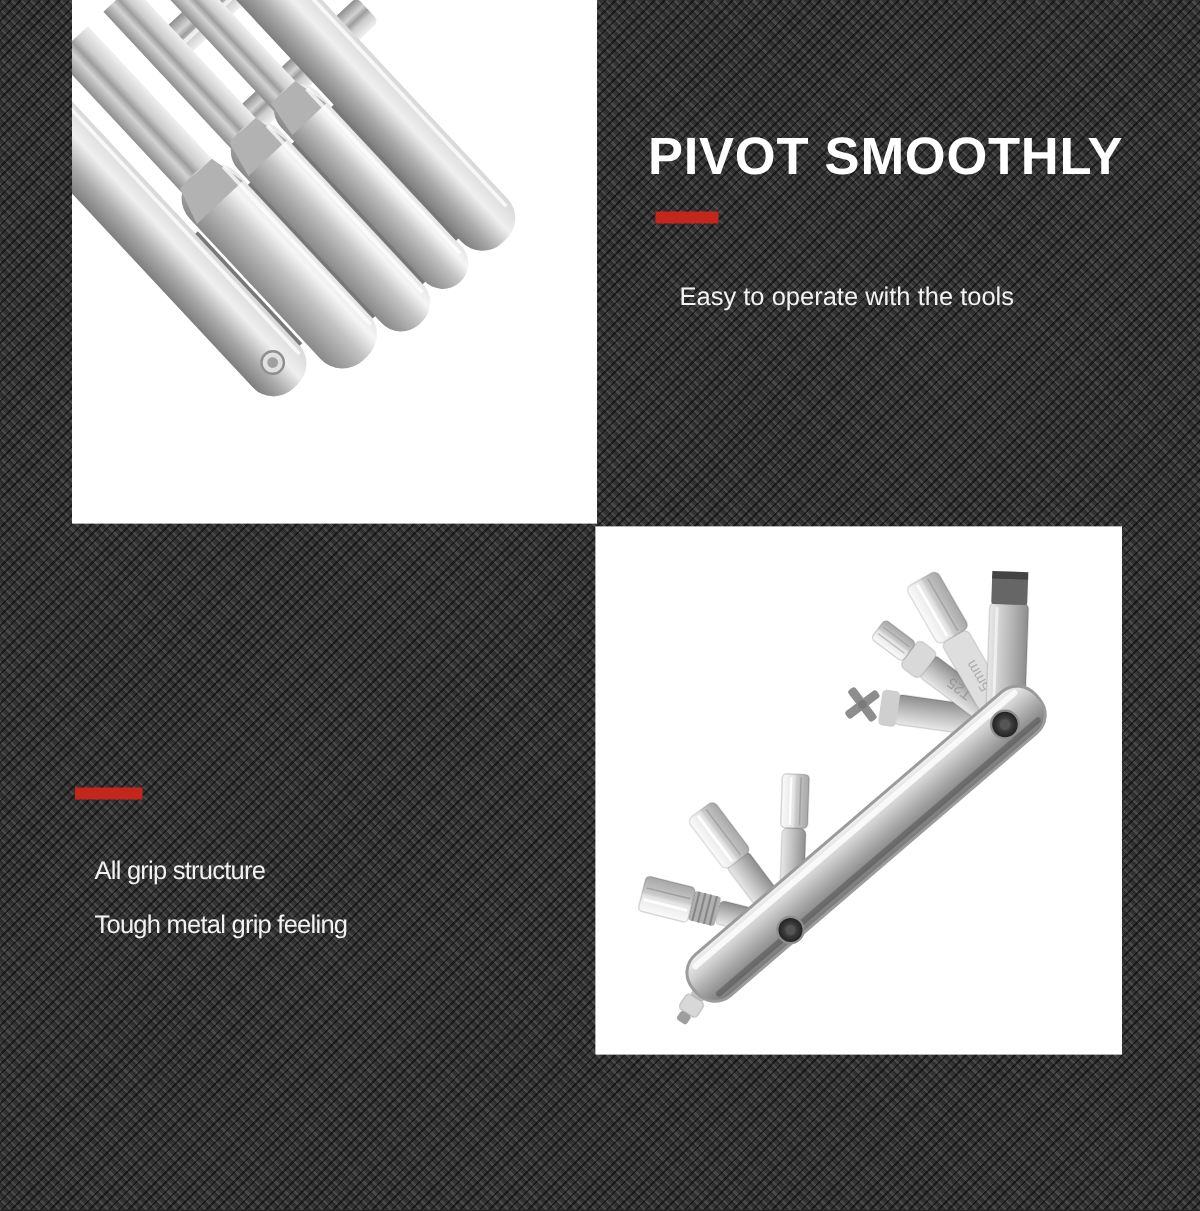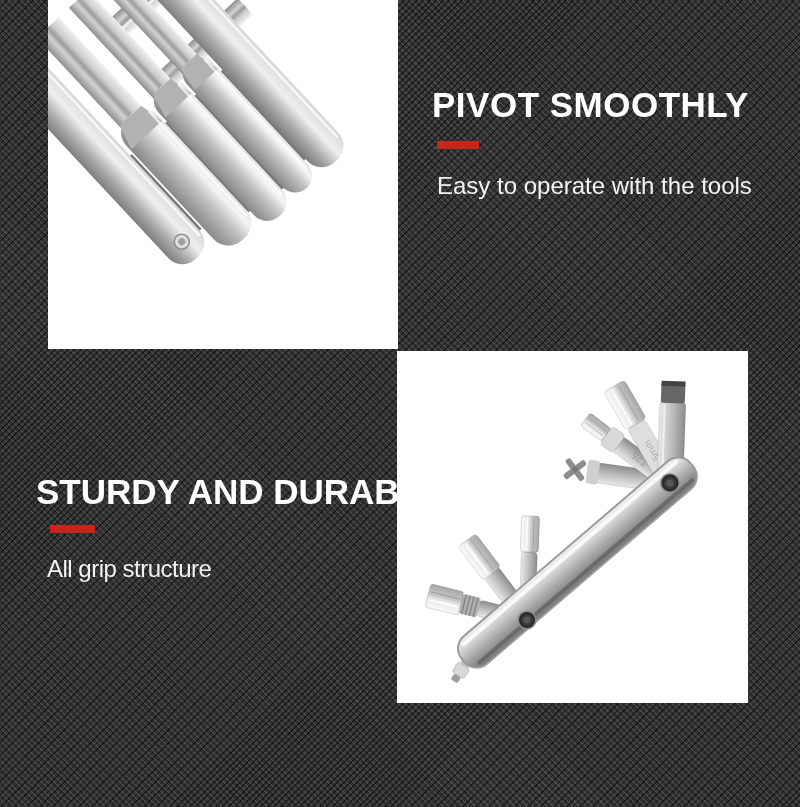--- a/index.html
+++ b/index.html
@@ -18,21 +18,21 @@
   .feature-heading{
     position:absolute;margin:0;color:#ffffff;font-weight:700;
     font-size:35px;letter-spacing:.5px;white-space:nowrap;
   }
   .heading-pivot{left:432px;top:85px;}
   .heading-sturdy{left:36px;top:472px;letter-spacing:0;}
   .accent-bar{position:absolute;height:8px;}
   .accent-bar-1{left:437px;top:141px;width:42px;}
   .accent-bar-2{left:50px;top:525px;width:45px;}
   .feature-line{
-    position:absolute;margin:0;color:#f2f2f2;font-size:24px;white-space:nowrap;
+    position:absolute;margin:16px;color:#f2f2f2;font-size:17px;white-space:nowrap;
   }
   .line-1a{left:437px;top:172px;}
   .line-1b{left:437px;top:208px;}
   .line-2a{left:47px;top:555px;letter-spacing:-.5px;}
   .line-2b{left:47px;top:591px;letter-spacing:-.5px;}
 </style>
 </head>
 <body>
 
 <div class="page">
@@ -217,17 +217,17 @@
         <circle cx="130" cy="269" r="8" fill="url(#boltG)"></circle>
         <circle cx="130" cy="269" r="3.2" fill="#555555"></circle>
       </g>
     </svg>
   </div>
 
   <h2 class="feature-heading heading-pivot">PIVOT SMOOTHLY</h2>
   <div class="accent-bar accent-bar-1" style="background-color: rgb(197, 38, 27);"></div>
   <p class="feature-line line-1a">Easy to operate with the tools</p>
 
-  <h2 class="feature-heading heading-sturdy">STURDY AND DURABLE</h2>
   <div class="accent-bar accent-bar-2" style="background-color: rgb(197, 38, 27);"></div>
   <p class="feature-line line-2a">All grip structure</p>
+  <p class="feature-line line-2b">Tough metal grip feeling</p>
 
 </div>
 
 </body></html>

